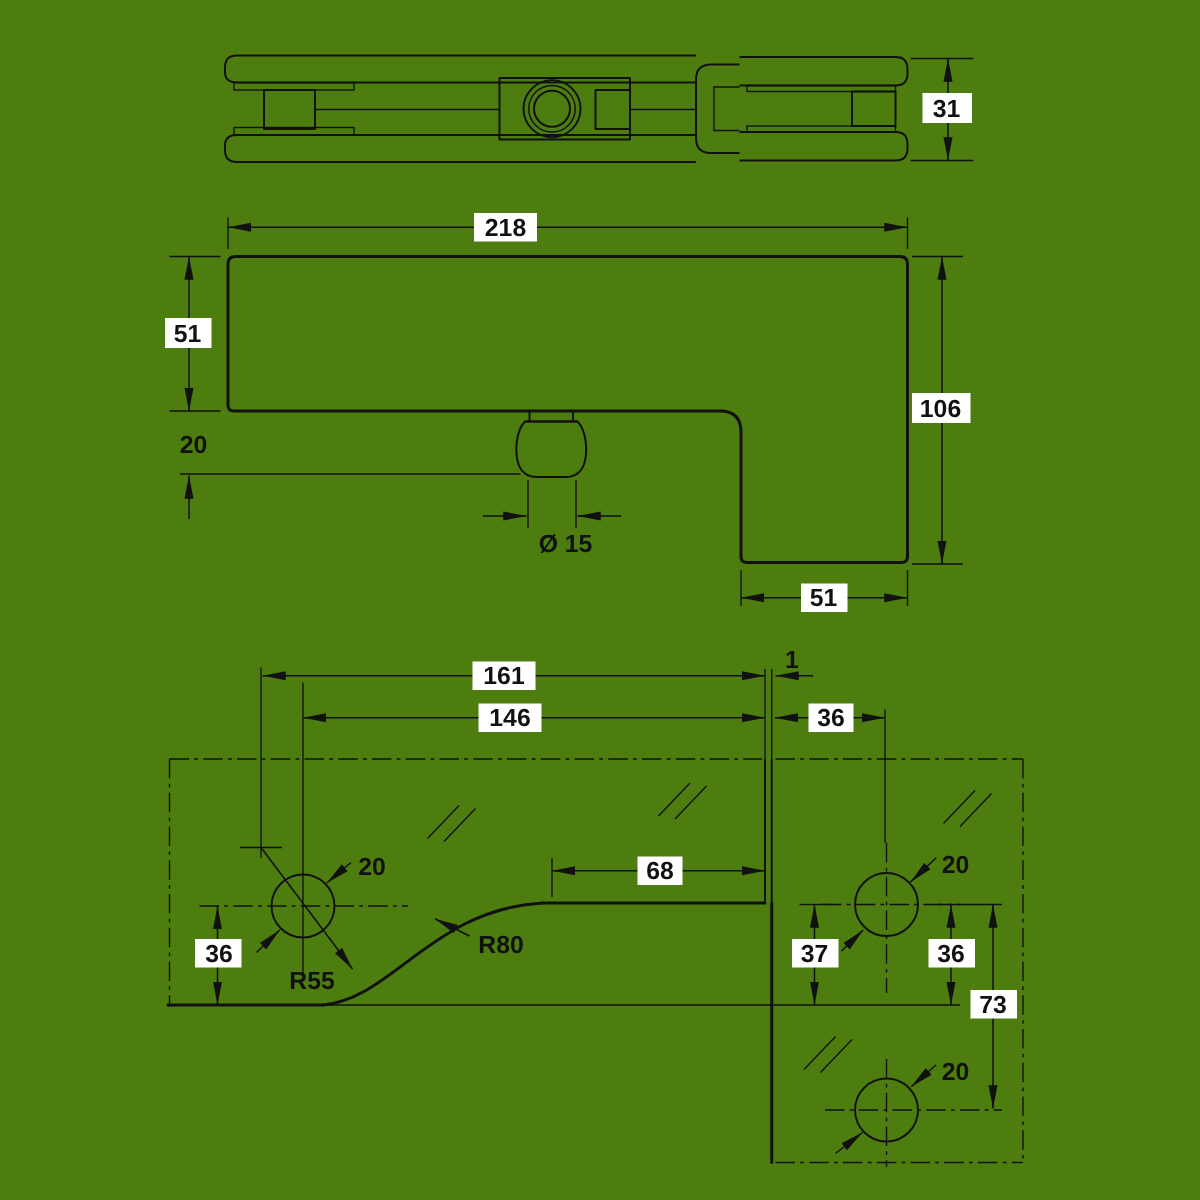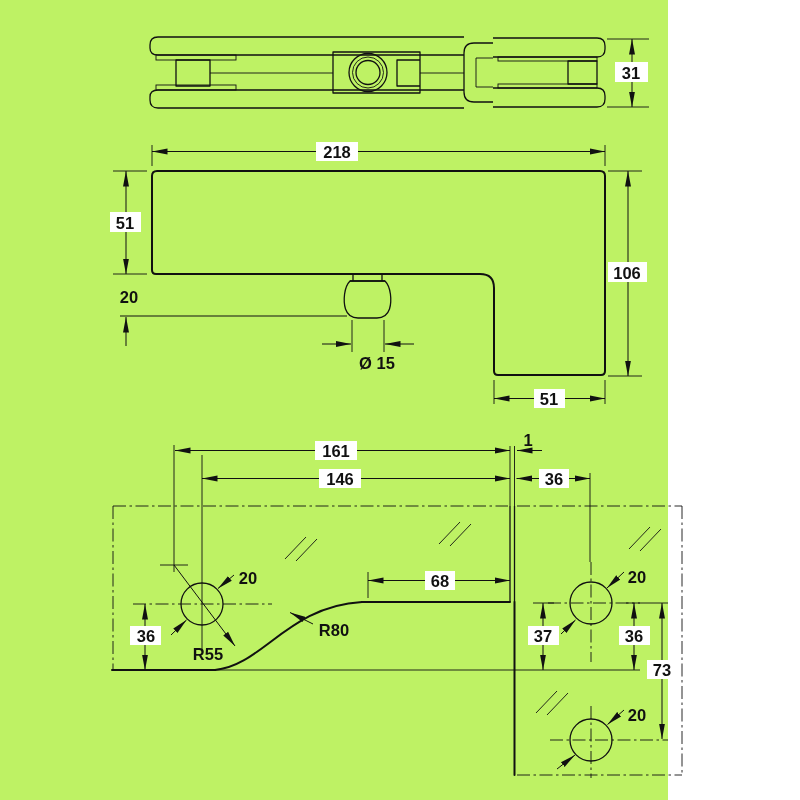--- a/index.html
+++ b/index.html
@@ -1,16 +1,16 @@
 <!DOCTYPE html>
 <html><head>
 <meta charset="utf-8">
 <style>
   html,body{margin:0;padding:0;background:#fff}
-  .canvas{width:668px;height:800px;background:#bef264;position:relative;font-family:"Liberation Sans",sans-serif}
+  .canvas{width:800px;height:800px;background:#4d7c0f;position:relative;font-family:"Liberation Sans",sans-serif}
   svg{display:block}
   .ol{fill:none;stroke:#111;stroke-width:2;stroke-linejoin:round;stroke-linecap:round}
   .ml{fill:none;stroke:#111;stroke-width:1.3;stroke-linejoin:round}
   .tl{fill:none;stroke:#111;stroke-width:0.9}
   .cl{fill:none;stroke:#111;stroke-width:0.9;stroke-dasharray:13 3.5 2.5 3.5}
   .dl{fill:none;stroke:#111;stroke-width:1}
   .bg{fill:#fff;stroke:none}
   text{font:700 16.5px "Liberation Sans",sans-serif;fill:#111}
 </style>
 </head>

